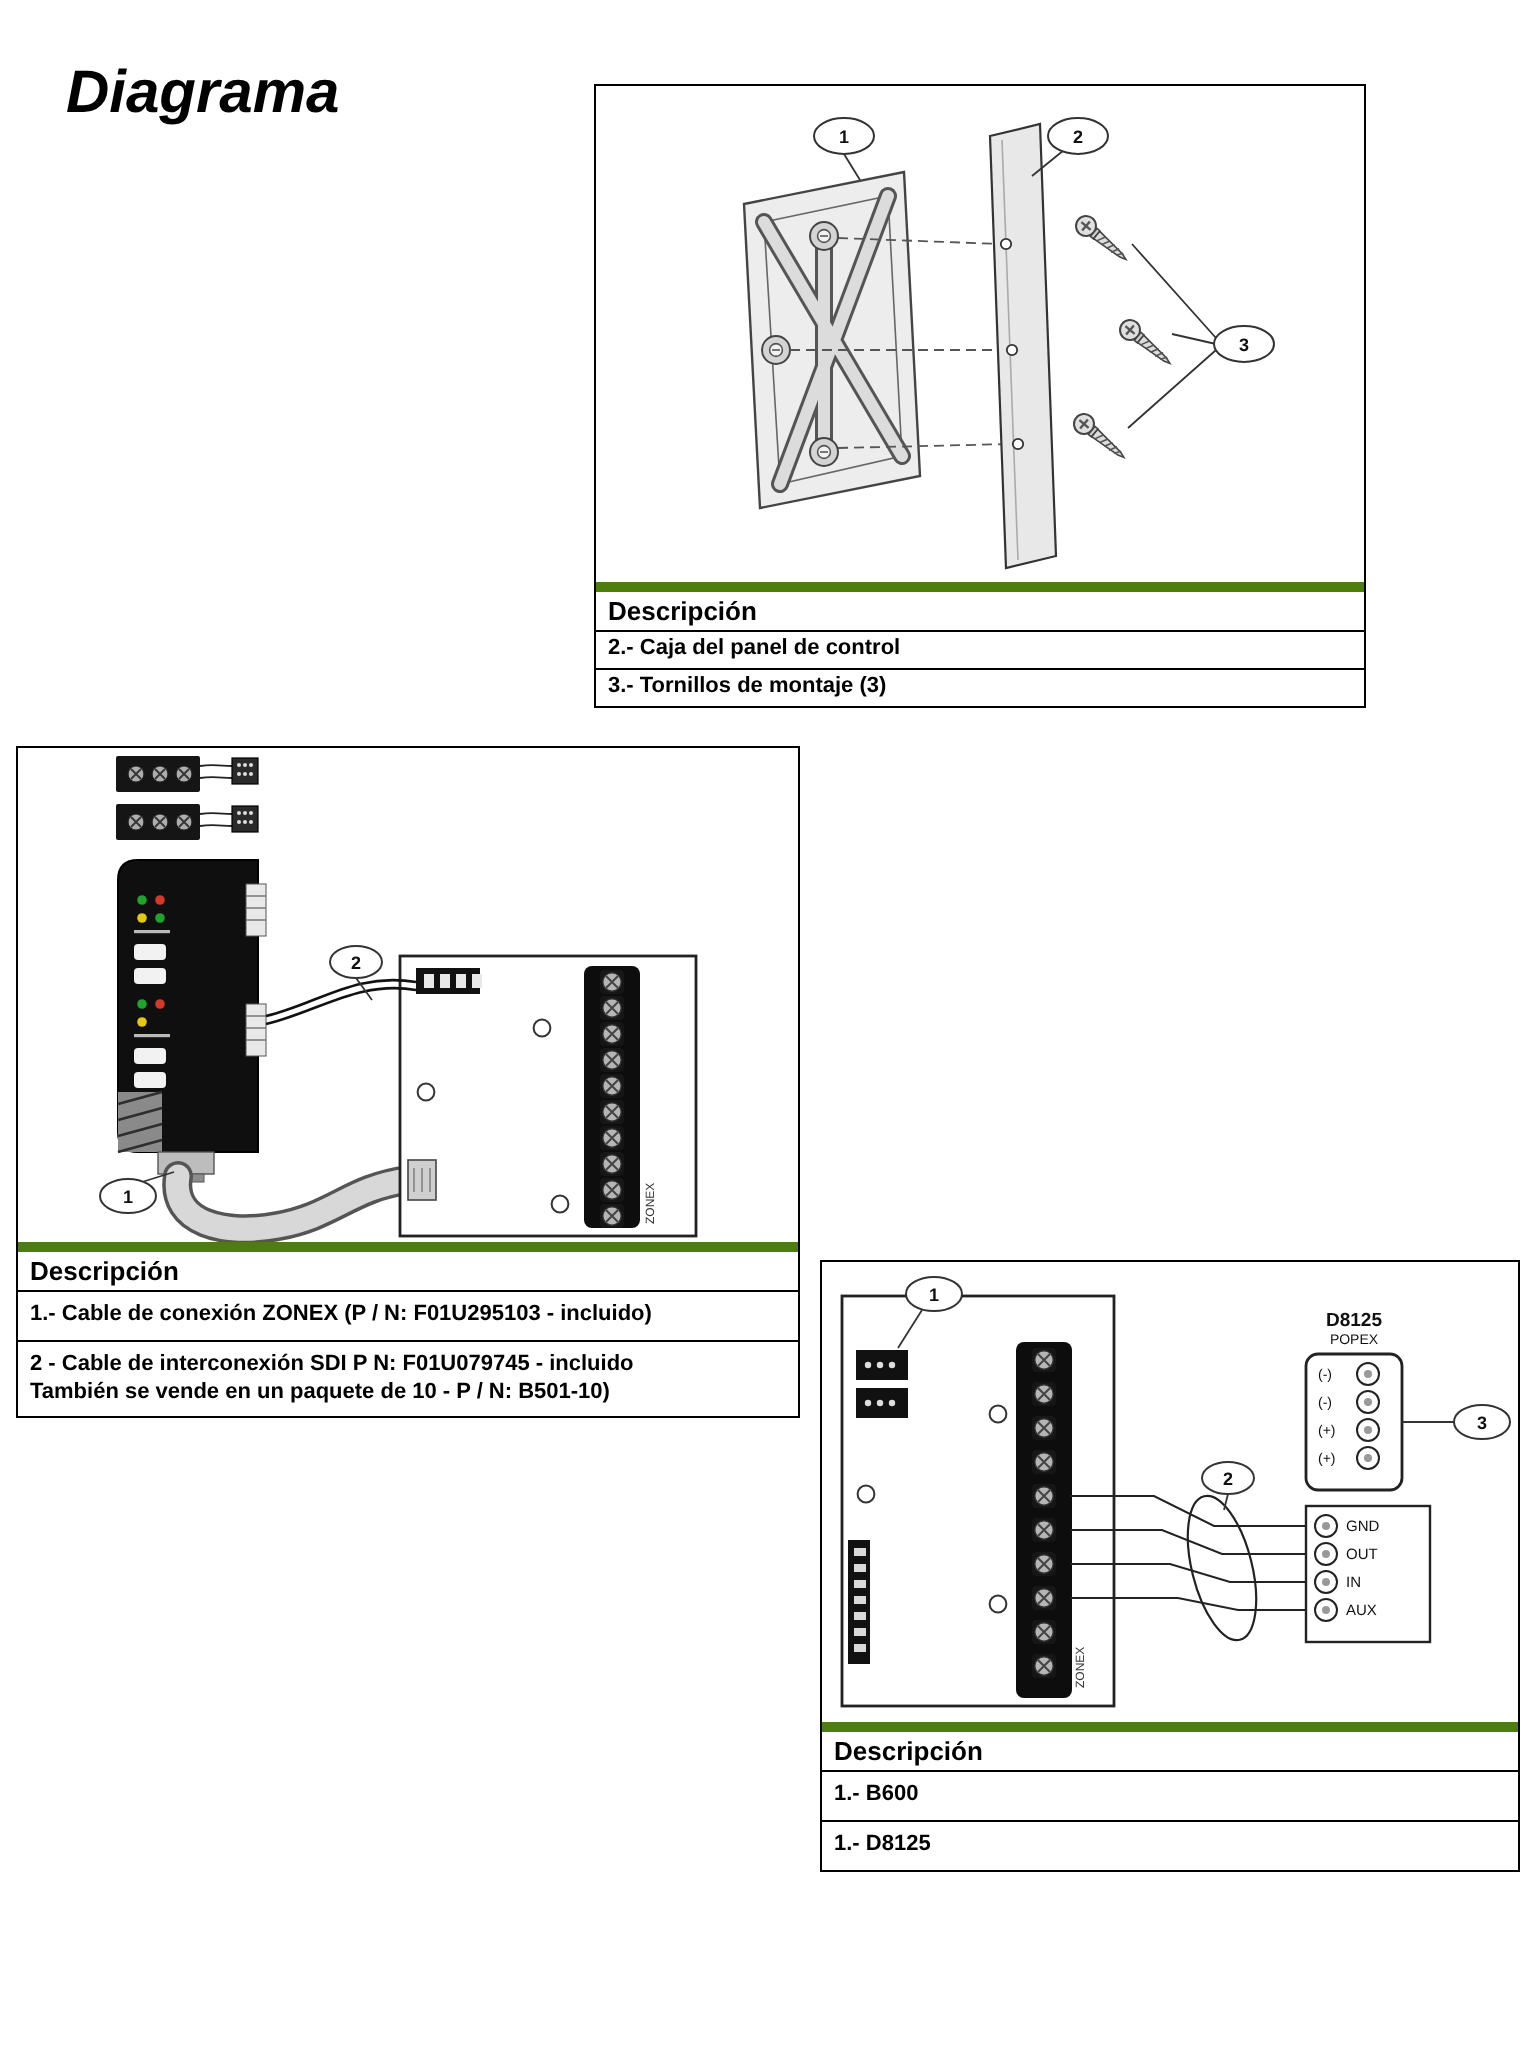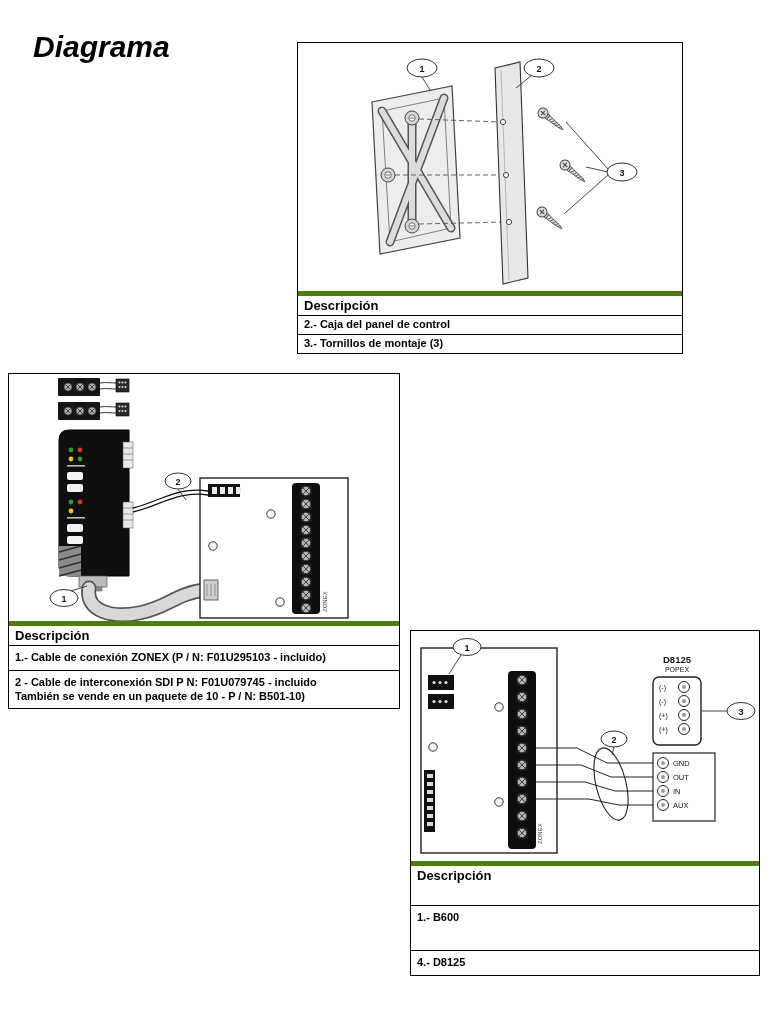--- a/index.html
+++ b/index.html
@@ -4,21 +4,21 @@
 <style>
   html,body{margin:0;padding:0;background:#fff;}
   body{width:768px;height:1024px;position:relative;overflow:hidden;
        font-family:"Liberation Sans",sans-serif;color:#000;}
   .page-title{position:absolute;left:33px;top:30px;font-size:30px;font-weight:bold;letter-spacing:0;font-style:italic;}
   .panel{position:absolute;border:1px solid #000;background:#fff;}
   .fig{display:block;background:#fff;}
   .desc-header{font-weight:bold;font-size:13px;padding:2px 6px;border-top:5px solid #4d7c0f;}
   .desc-row{font-weight:bold;font-size:11px;padding:2px 6px;border-top:1px solid #000;white-space:pre-line;line-height:1.25;}
   .p2 .desc-row{padding:5px 6px;}
-  .p3 .desc-row{padding:5px 6px;margin-top:20px;}
+  .p3 .desc-row{padding:5px 6px;}
   .co{font:700 9px "Liberation Sans",sans-serif;text-anchor:middle;fill:#111;}
   .tl{font:700 9.5px "Liberation Sans",sans-serif;text-anchor:middle;fill:#111;}
   .ts{font:400 7px "Liberation Sans",sans-serif;text-anchor:middle;fill:#111;}
   .tt{font:400 7px "Liberation Sans",sans-serif;fill:#111;}
   .tt2{font:400 7.5px "Liberation Sans",sans-serif;fill:#111;}
   .vz{font:400 6px "Liberation Sans",sans-serif;fill:#333;}
 </style>
 </head>
 <body>
 
@@ -309,14 +309,14 @@
       <ellipse cx="203" cy="108" rx="13" ry="8" fill="#fff" stroke="#333"></ellipse>
       <text class="co" x="203" y="111.5">2</text>
     </g>
     <g>
       <ellipse cx="330" cy="80" rx="14" ry="8.5" fill="#fff" stroke="#333"></ellipse>
       <text class="co" x="330" y="83.5">3</text>
     </g>
   </svg>
   <div class="desc-header">Descripción</div>
   <div class="desc-row">1.- B600</div>
-  <div class="desc-row">4.- D8125</div>
+  <div class="desc-row">1.- D8125</div>
 </div>
 
 </body></html>

